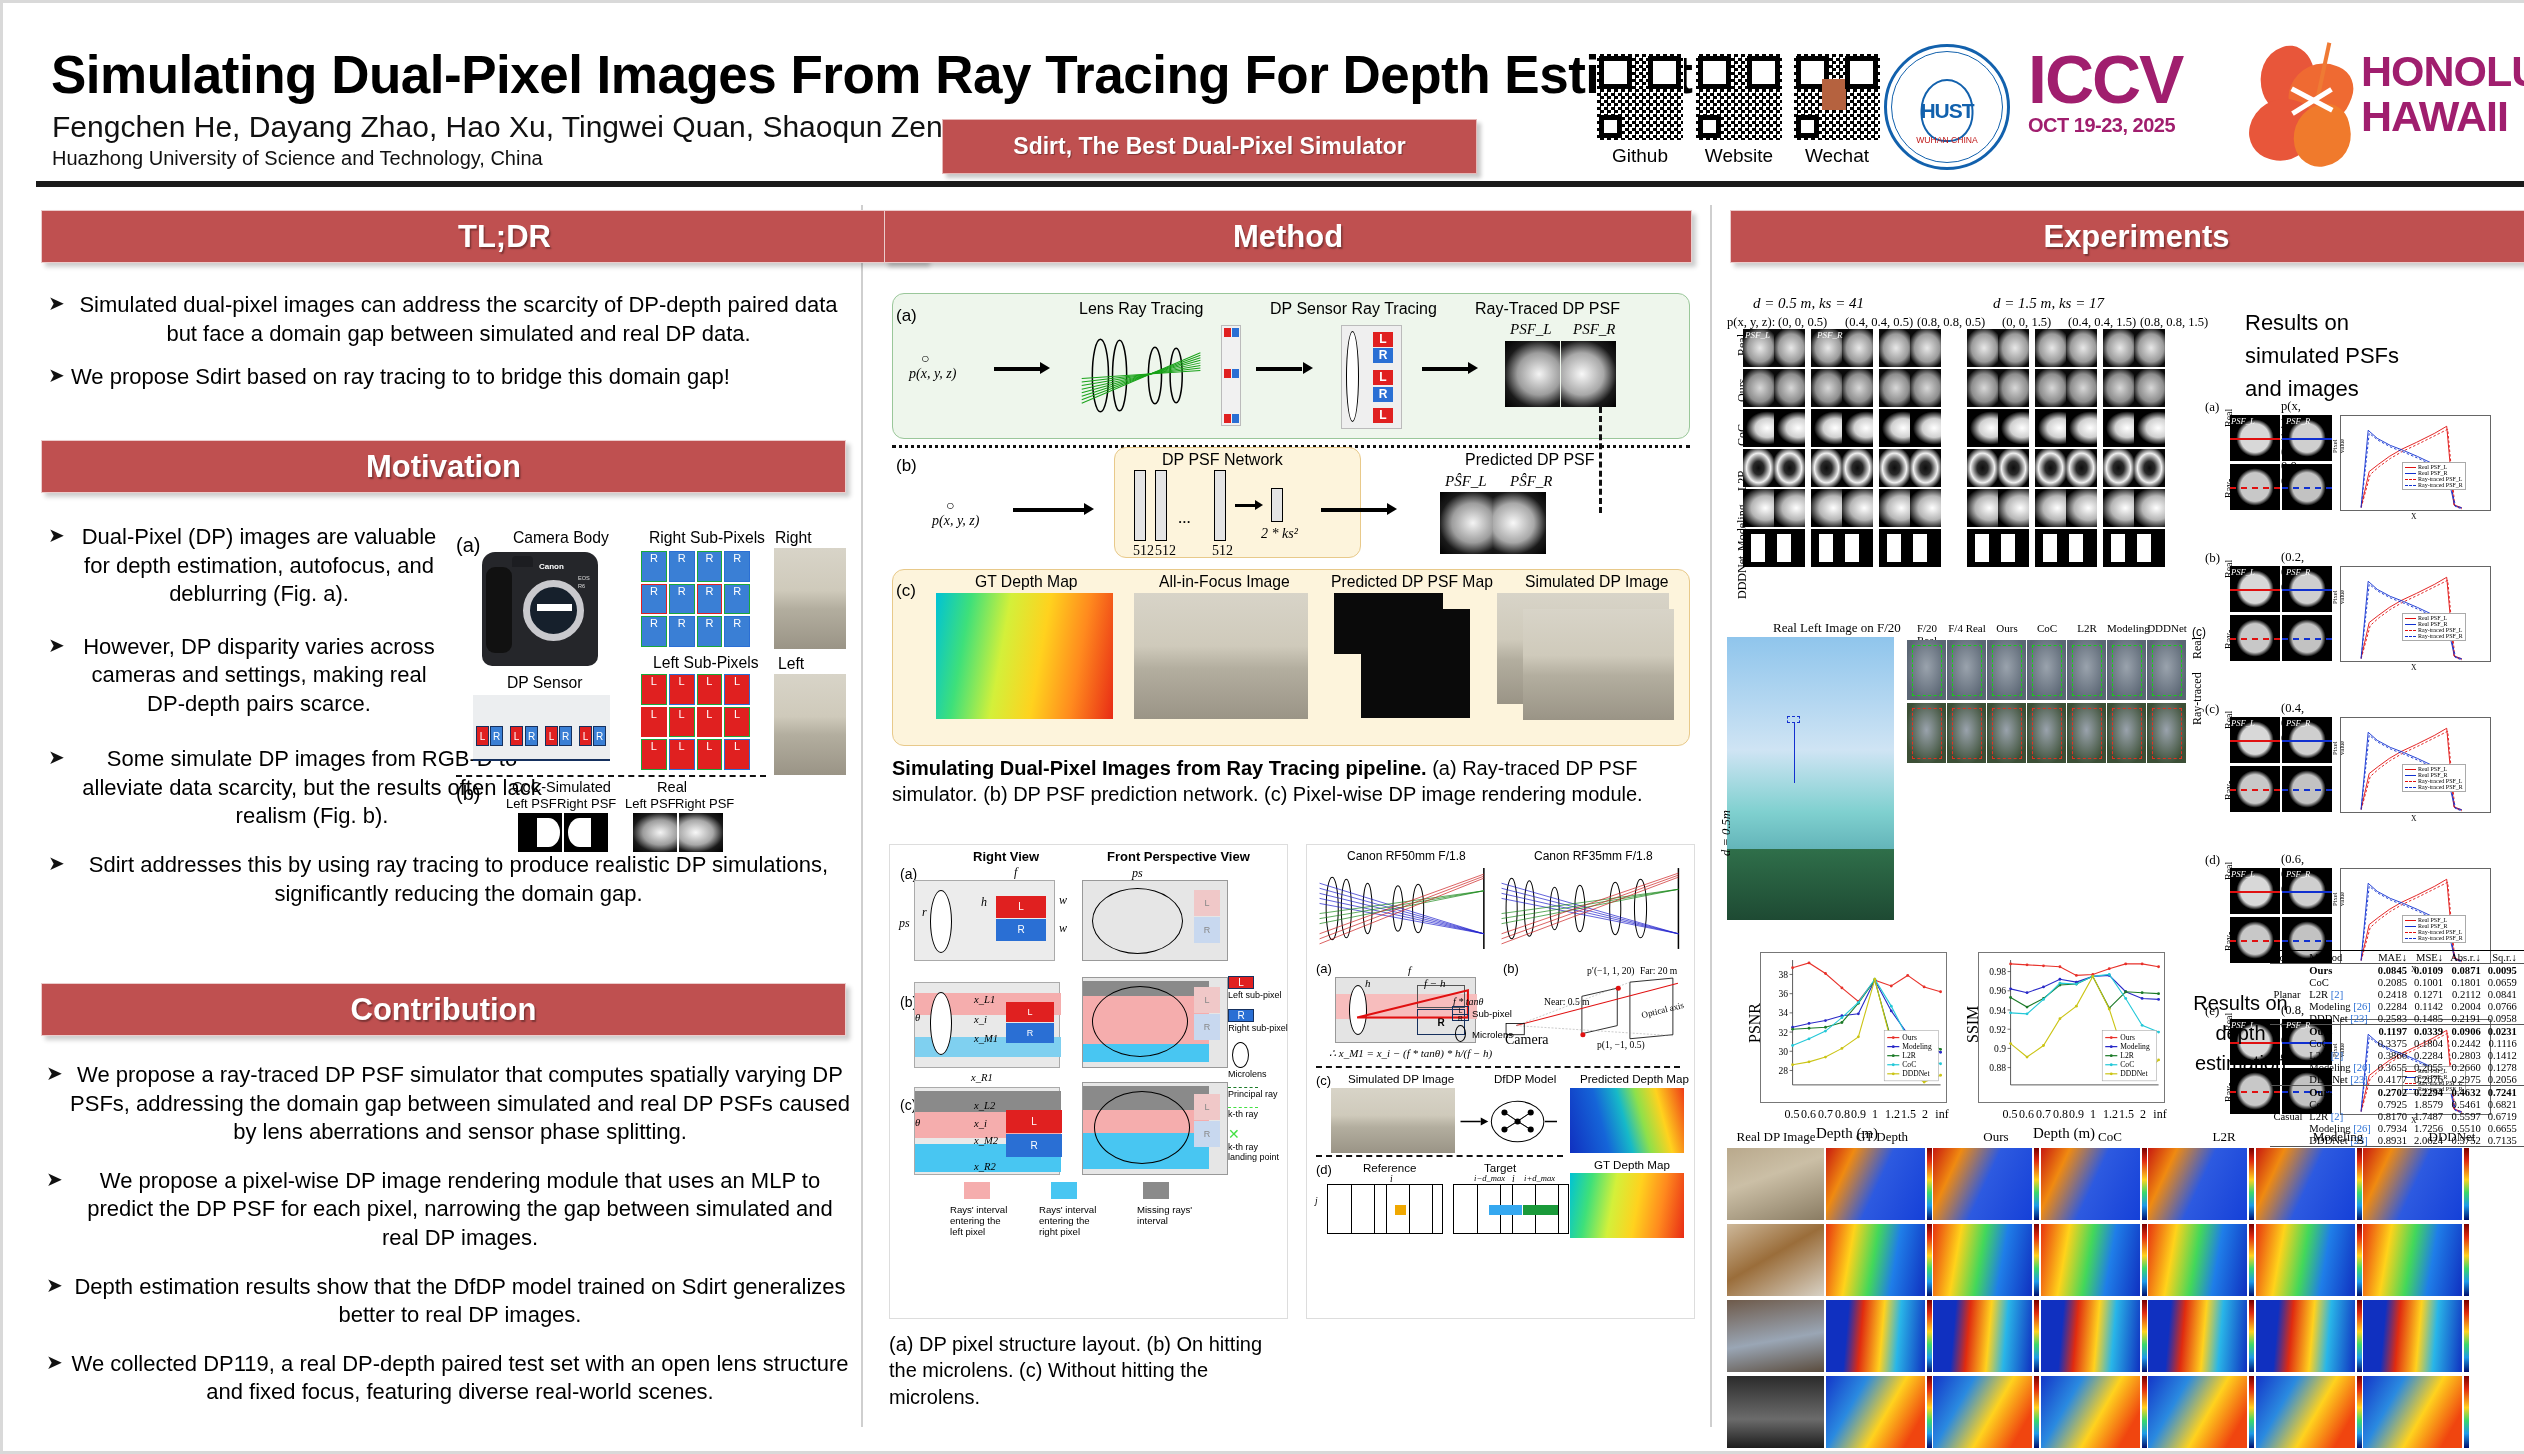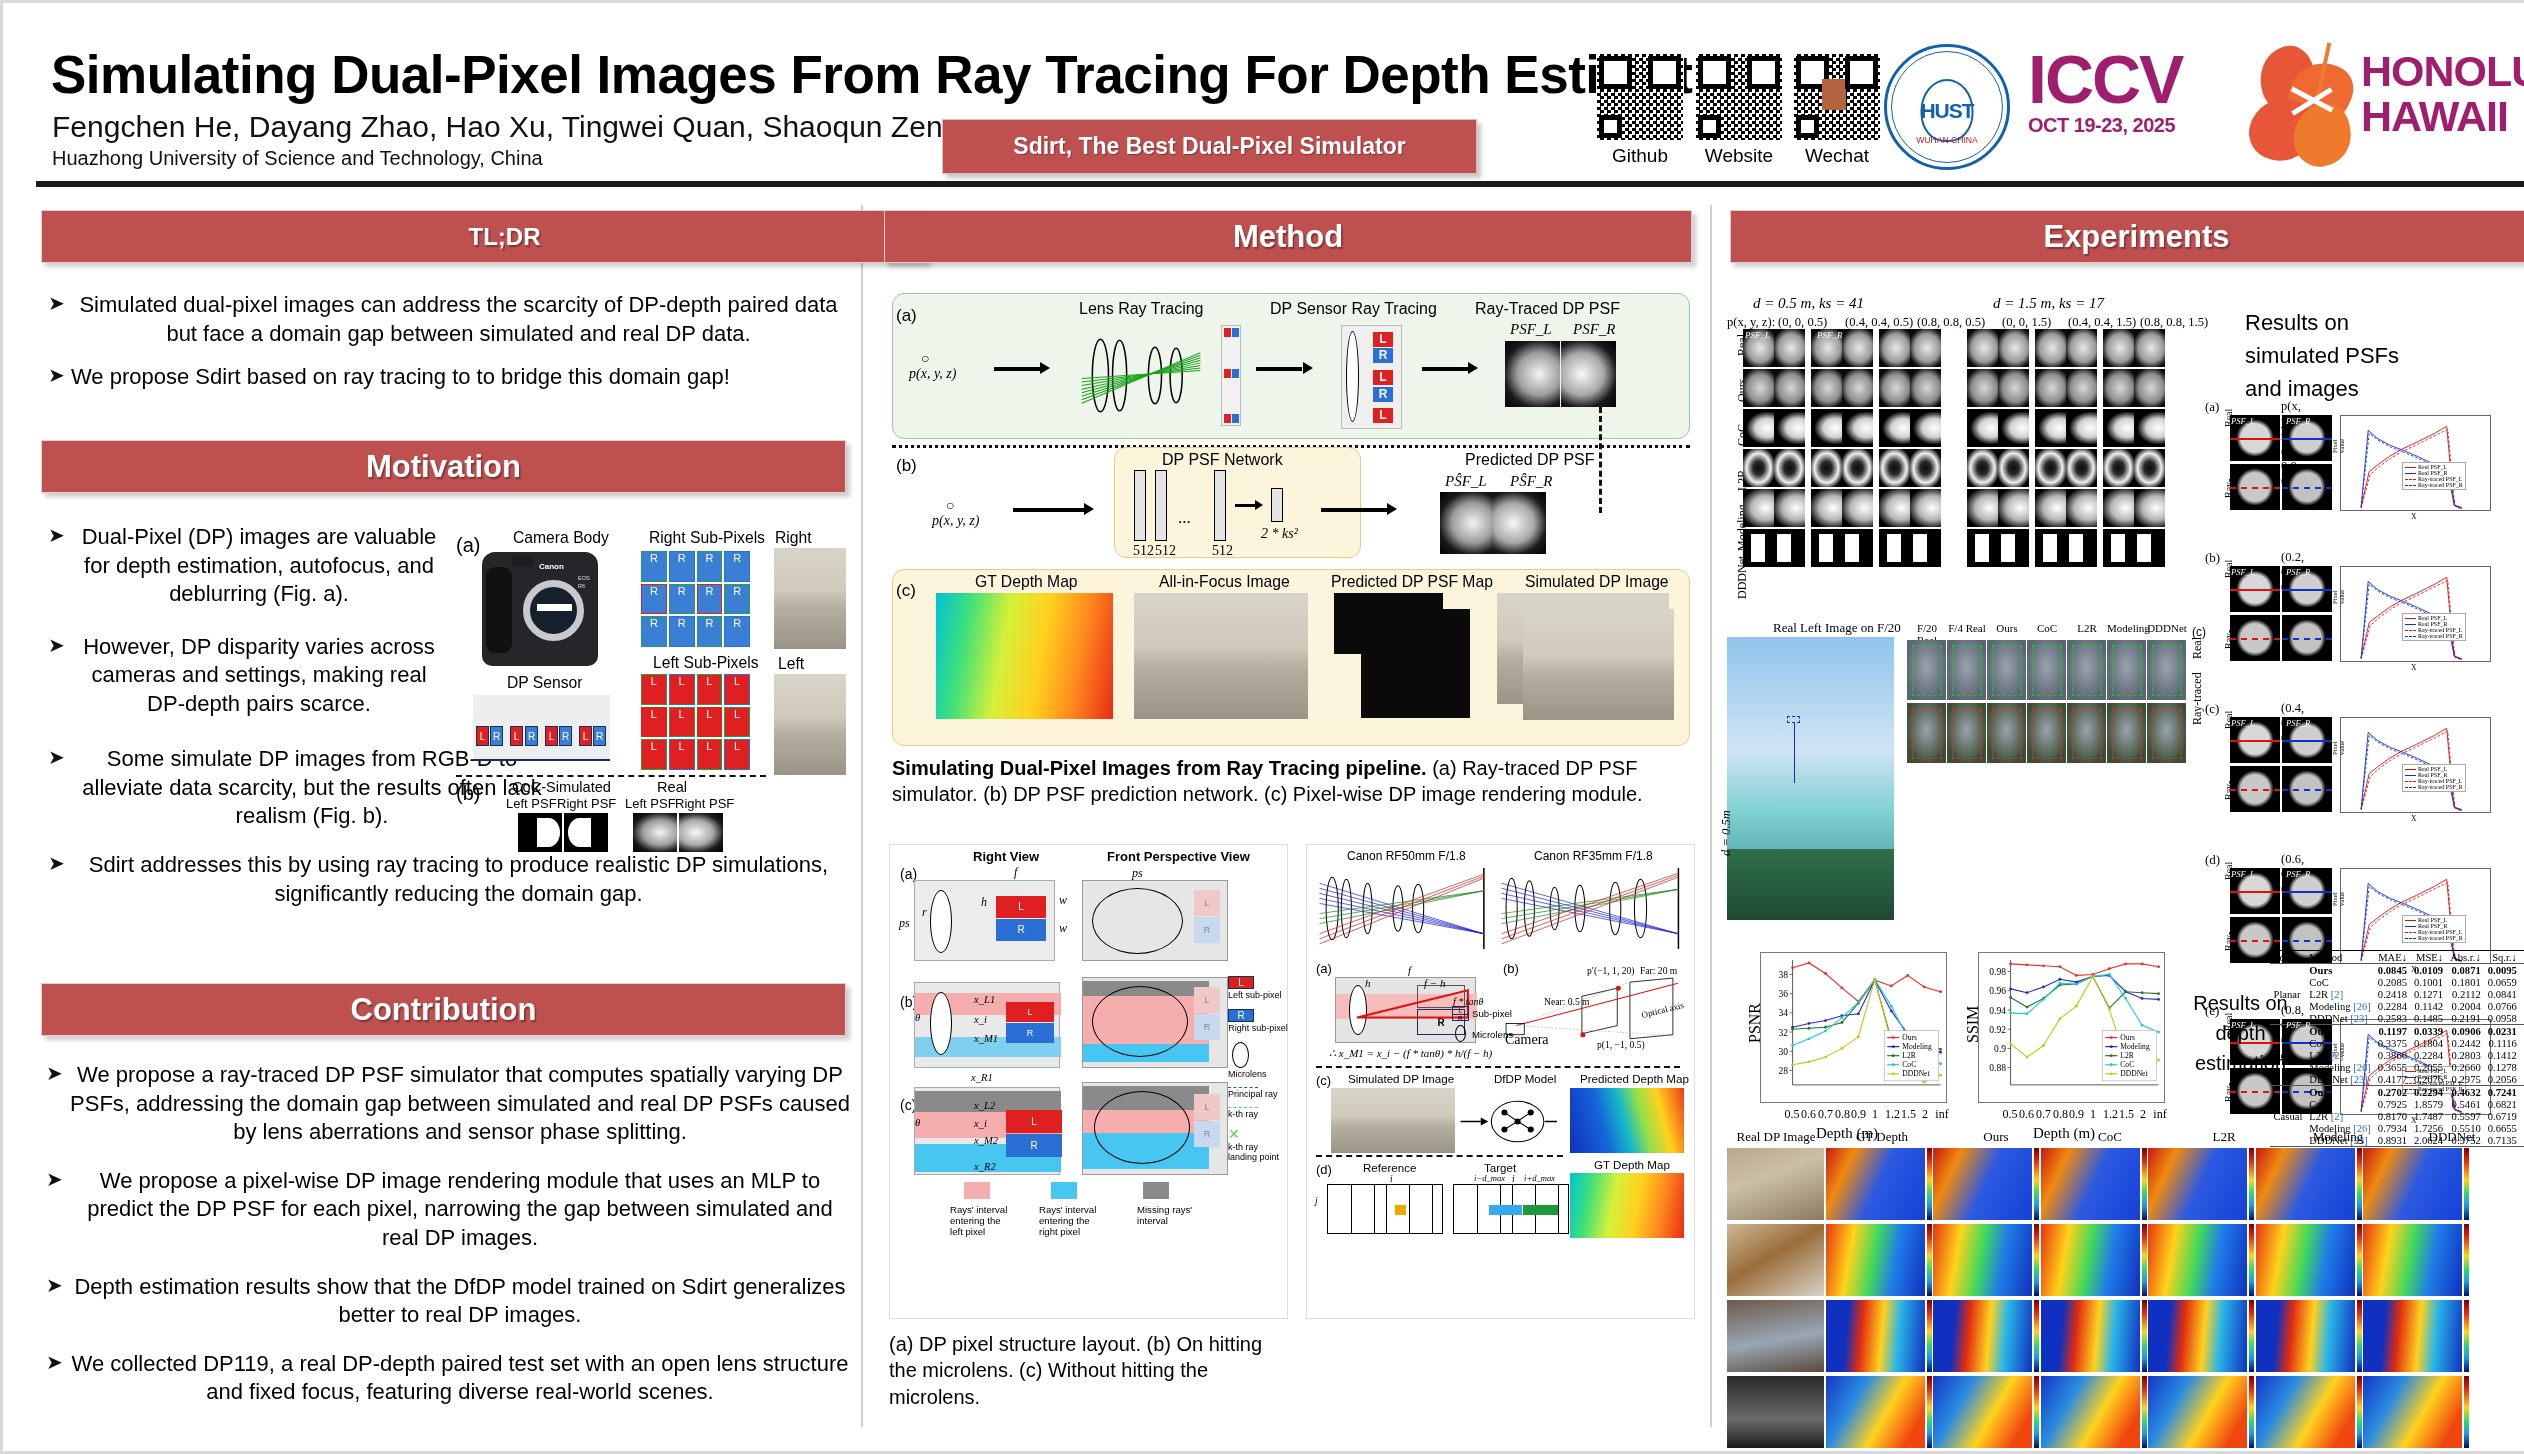--- a/index.html
+++ b/index.html
@@ -170,21 +170,21 @@
       <div>HONOLULU</div>
       <div>HAWAII</div>
     </div>
 
     <div class="hrule"></div>
   </div>
 
   <div class="colsep" style="left:858px;"></div>
   <div class="colsep" style="left:1707px;"></div>
 
-  <div class="banner" style="left:38px;top:207px;width:885px;height:53px;font-size:24px;padding-left:42px;">TL;DR</div>
+  <div class="banner" style="left:38px;top:207px;width:885px;height:53px;font-size:31px;padding-left:42px;">TL;DR</div>
 
   <div class="bullets" style="left:45px;top:288px;width:798px;">
     <div class="bullet">
       <div class="arrow">➤</div>
       <div class="txt">Simulated dual-pixel images can address the scarcity of DP-depth paired data but face a domain gap between simulated and real DP data.</div>
     </div>
     <div class="bullet">
       <div class="arrow">➤</div>
       <div class="txt">We propose Sdirt based on ray tracing to to bridge this domain gap!</div>
     </div>

